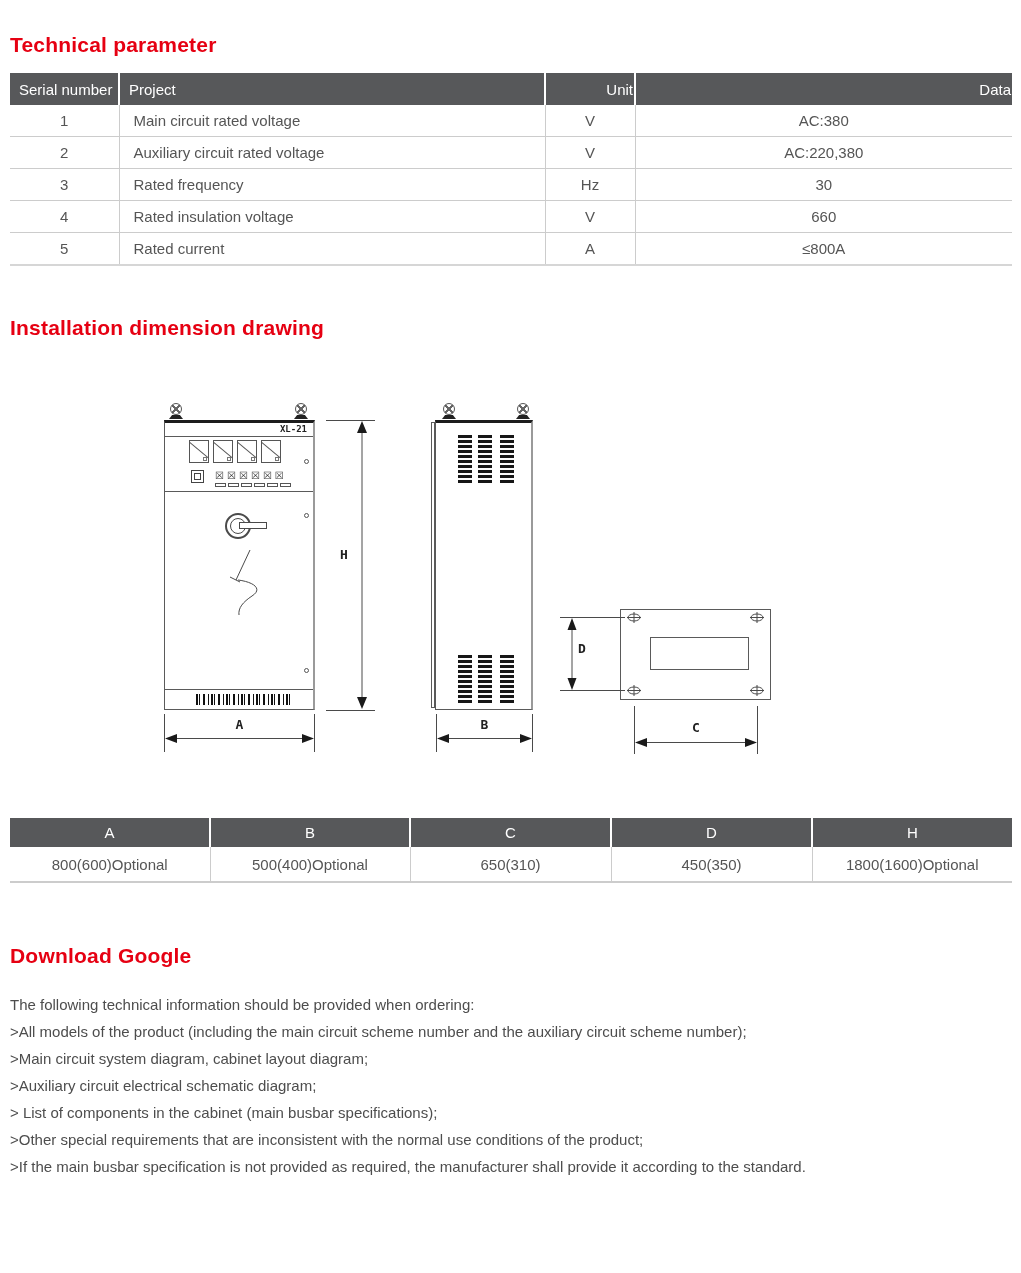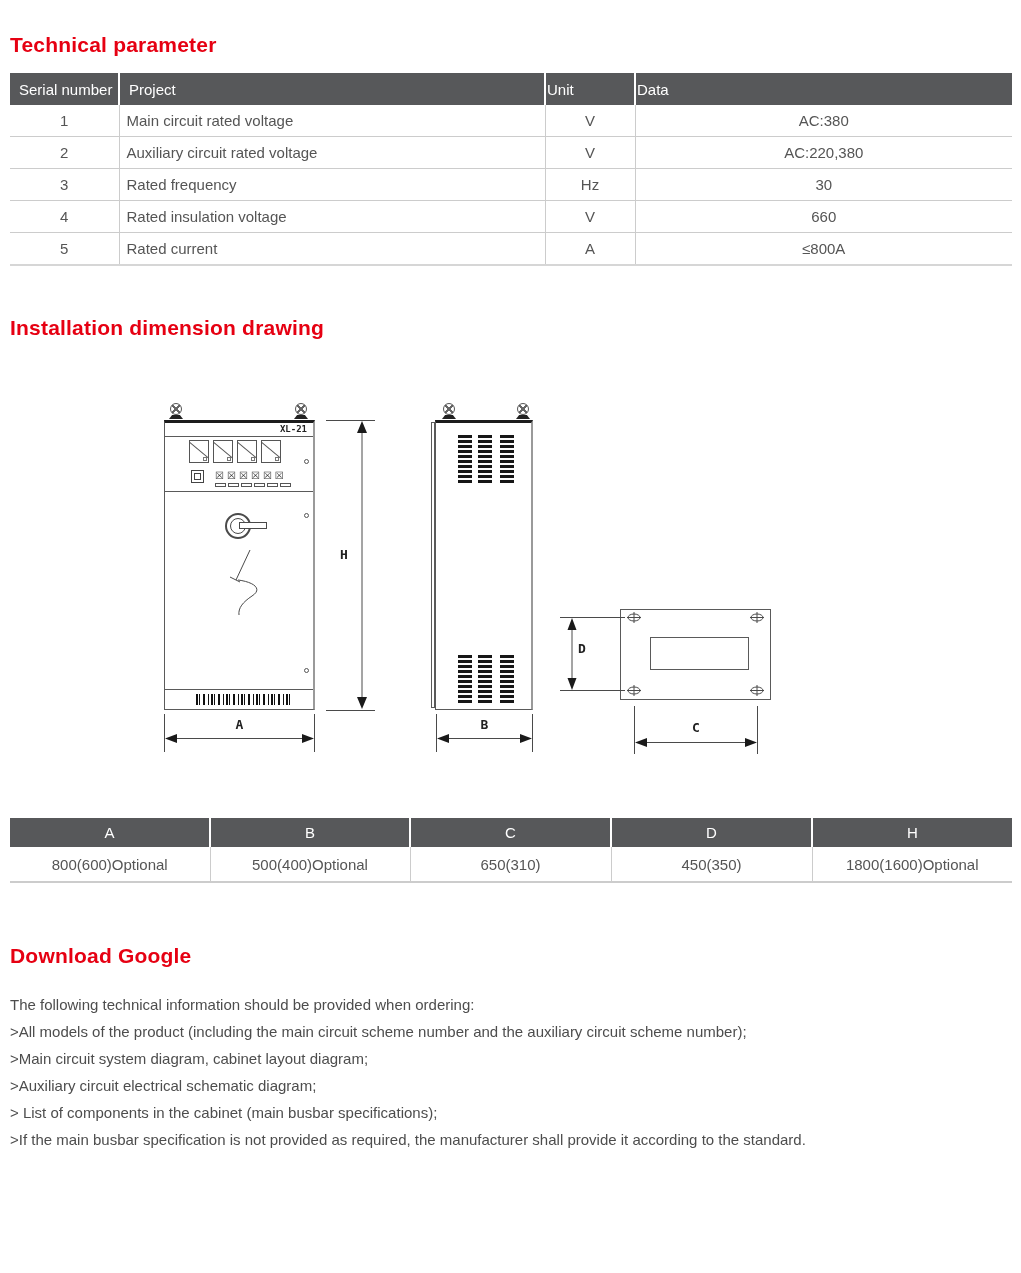--- a/index.html
+++ b/index.html
@@ -3,26 +3,26 @@
 <meta charset="utf-8">
 <style>
   html,body{margin:0;padding:0;background:#fff;}
   body{font-family:"Liberation Sans",sans-serif;color:#4d4d4d;}
   .page{position:relative;width:1021px;height:1273px;background:#fff;overflow:hidden;}
   h2.sec{position:absolute;left:10px;margin:0;font-size:21px;font-weight:700;color:#e60012;letter-spacing:.2px;}
 
   
   table{border-collapse:collapse;table-layout:fixed;}
   .param-table{position:absolute;left:10px;top:73px;width:1002px;}
-  .param-table th{background:#57585a;color:#fff;font-weight:400;font-size:15px;height:30px;border-left:2px solid #fff;text-align:left;}
+  .param-table th{background:#57585a;color:#fff;font-weight:400;font-size:15px;height:30px;border-left:2px solid #fff;text-align:right;}
   .param-table th:first-child{border-left:none;}
   .param-table th.al{text-align:left;padding-left:9px;margin-left:24px;}
   .param-table td{height:29px;font-size:15px;color:#555;text-align:center;border-bottom:1px solid #ccc;border-left:1px solid #ccc;background:#fff;}
   .param-table td:first-child{border-left:none;}
-  .param-table td.al{text-align:left;padding-left:7px;}
+  .param-table td.al{text-align:left;padding-left:14px;}
   .param-table tr:last-child td{border-bottom:2px solid #d6d6d6;}
 
   
   .dim-table{position:absolute;left:10px;top:818px;width:1002px;}
   .dim-table th{background:#57585a;color:#fff;font-weight:400;font-size:15px;height:27px;border-left:2px solid #fff;text-align:center;}
   .dim-table th:first-child{border-left:none;}
   .dim-table td{height:32px;font-size:15px;color:#555;text-align:center;border-left:1px solid #ccc;border-bottom:2px solid #ccc;background:#fff;}
   .dim-table td:first-child{border-left:none;}
 
   
@@ -266,16 +266,17 @@
   </table>
 
   <h2 class="sec" style="top:944px;">Download Google</h2>
 
   <div class="ordering">
     <div>The following technical information should be provided when ordering:</div>
     <div>&gt;All models of the product (including the main circuit scheme number and the auxiliary circuit scheme number);</div>
     <div>&gt;Main circuit system diagram, cabinet layout diagram;</div>
     <div>&gt;Auxiliary circuit electrical schematic diagram;</div>
     <div>&gt; List of components in the cabinet (main busbar specifications);</div>
+    <div>&gt;Other special requirements that are inconsistent with the normal use conditions of the product;</div>
     <div>&gt;If the main busbar specification is not provided as required, the manufacturer shall provide it according to the standard.</div>
   </div>
 
 </div>
 
 </body></html>

